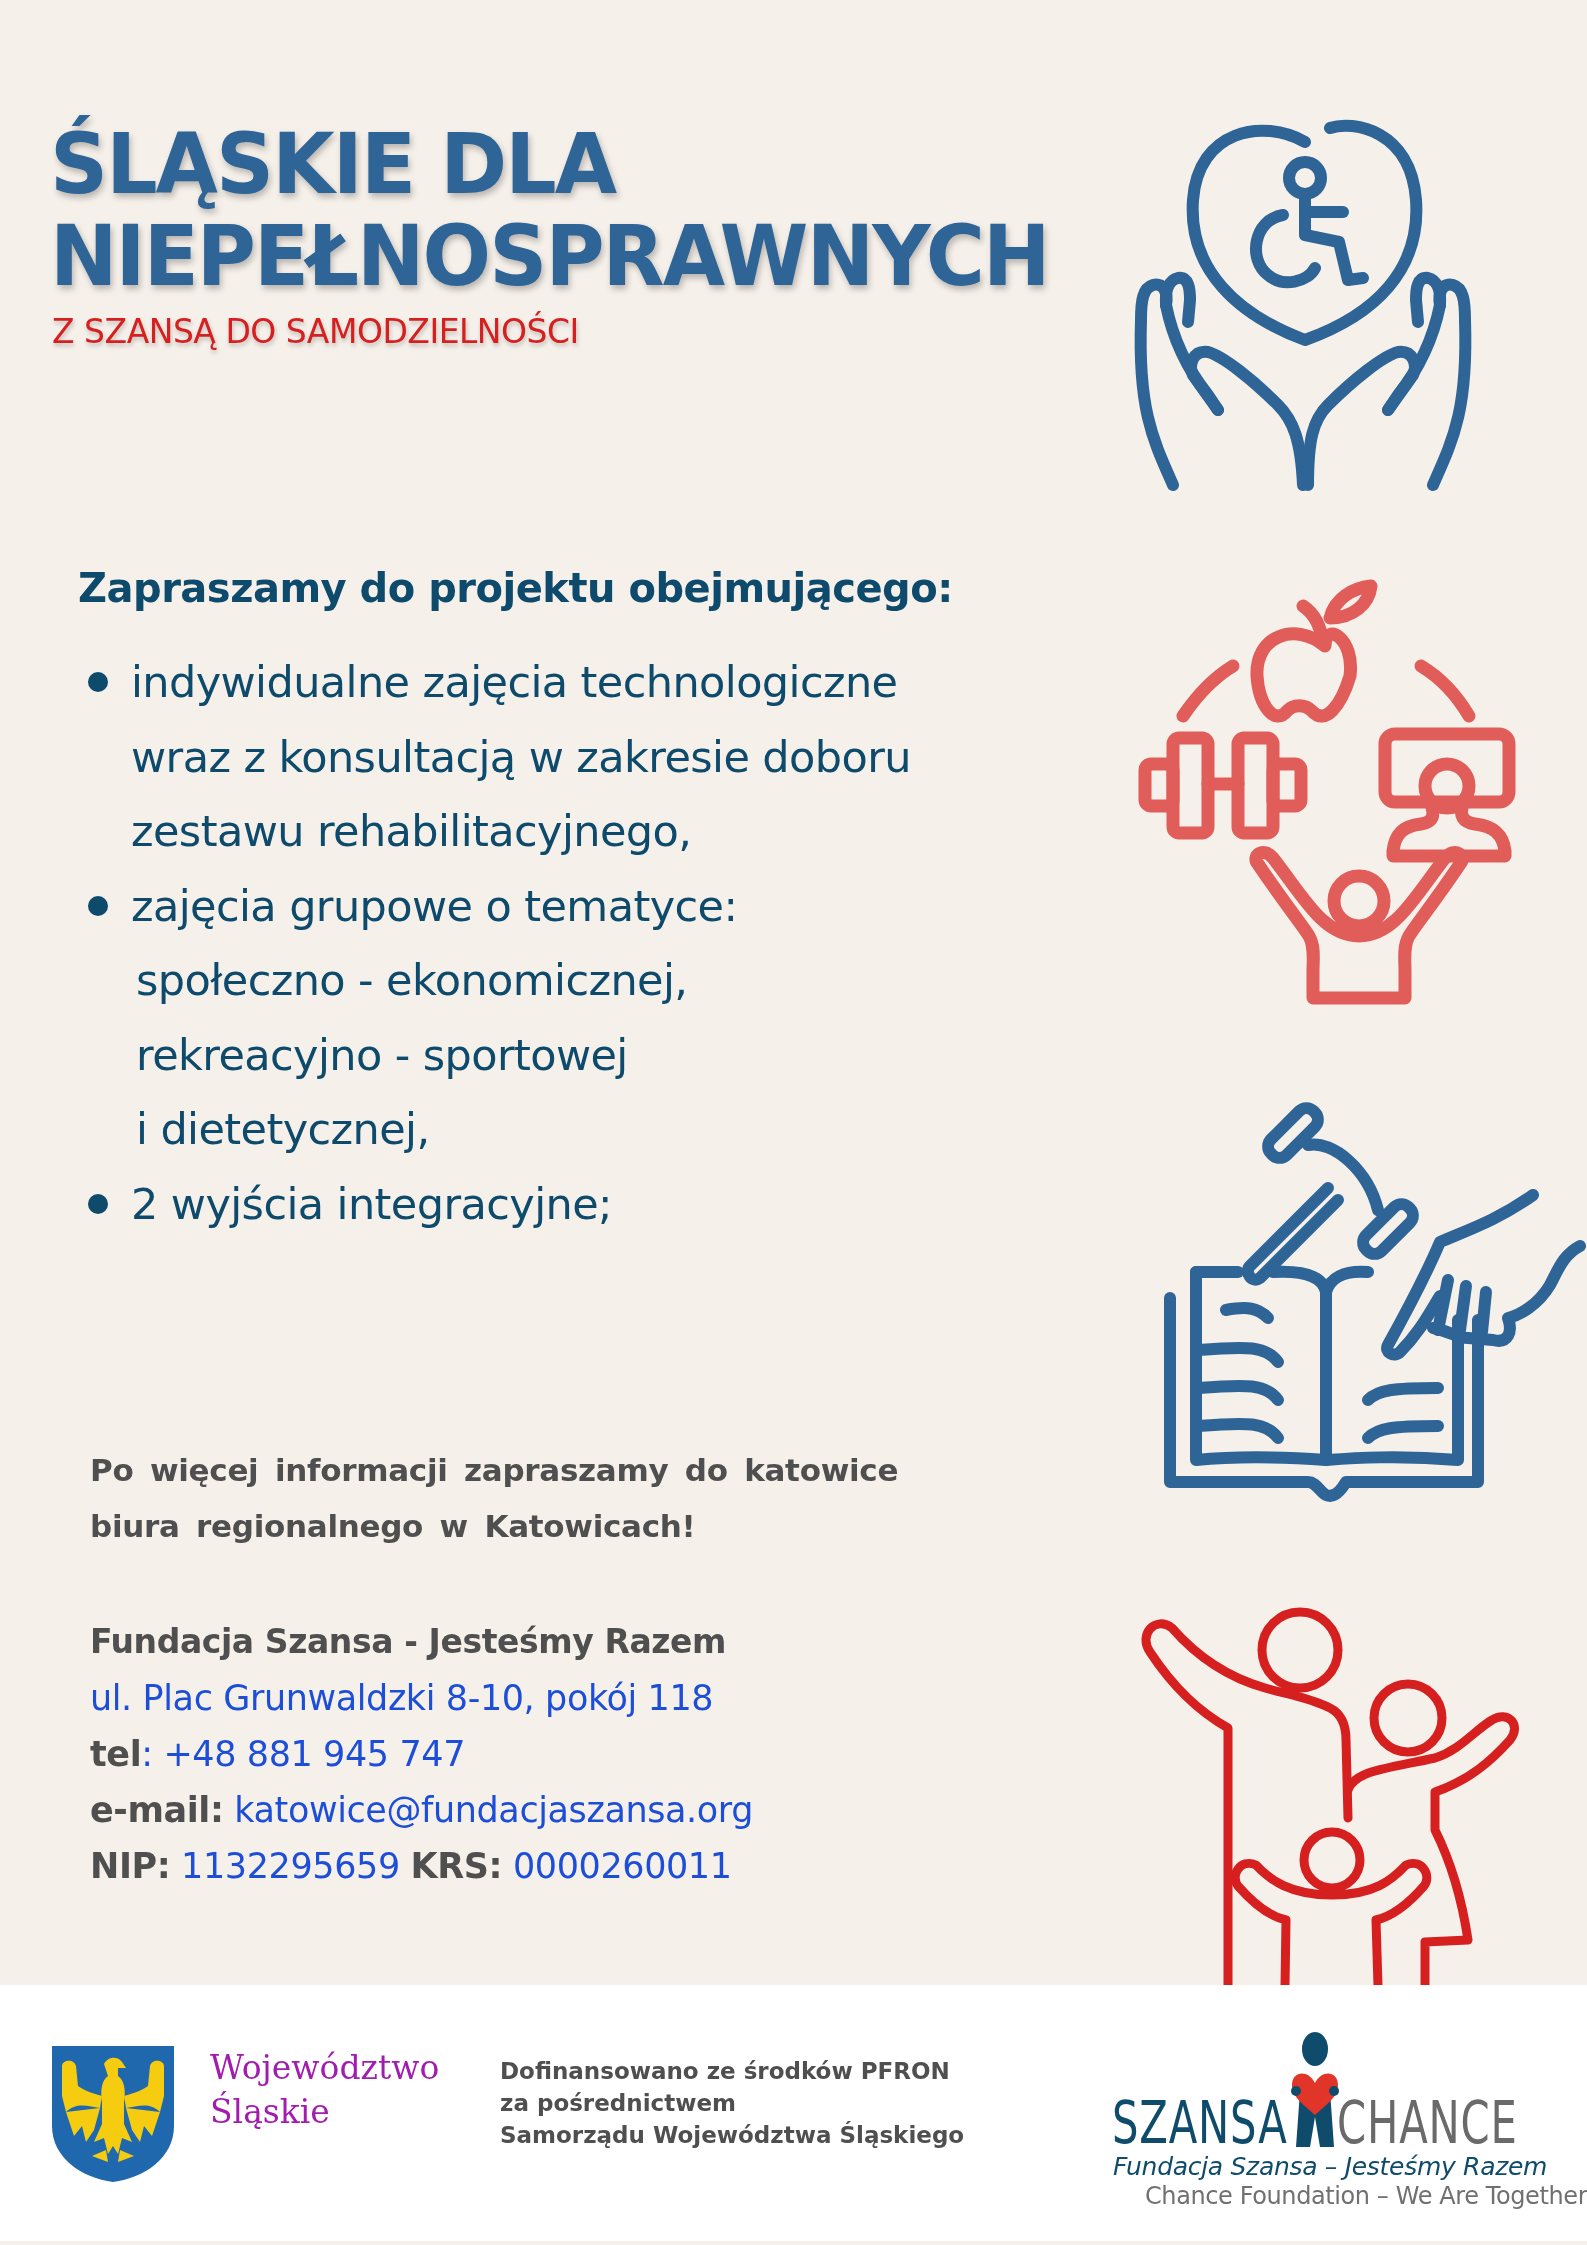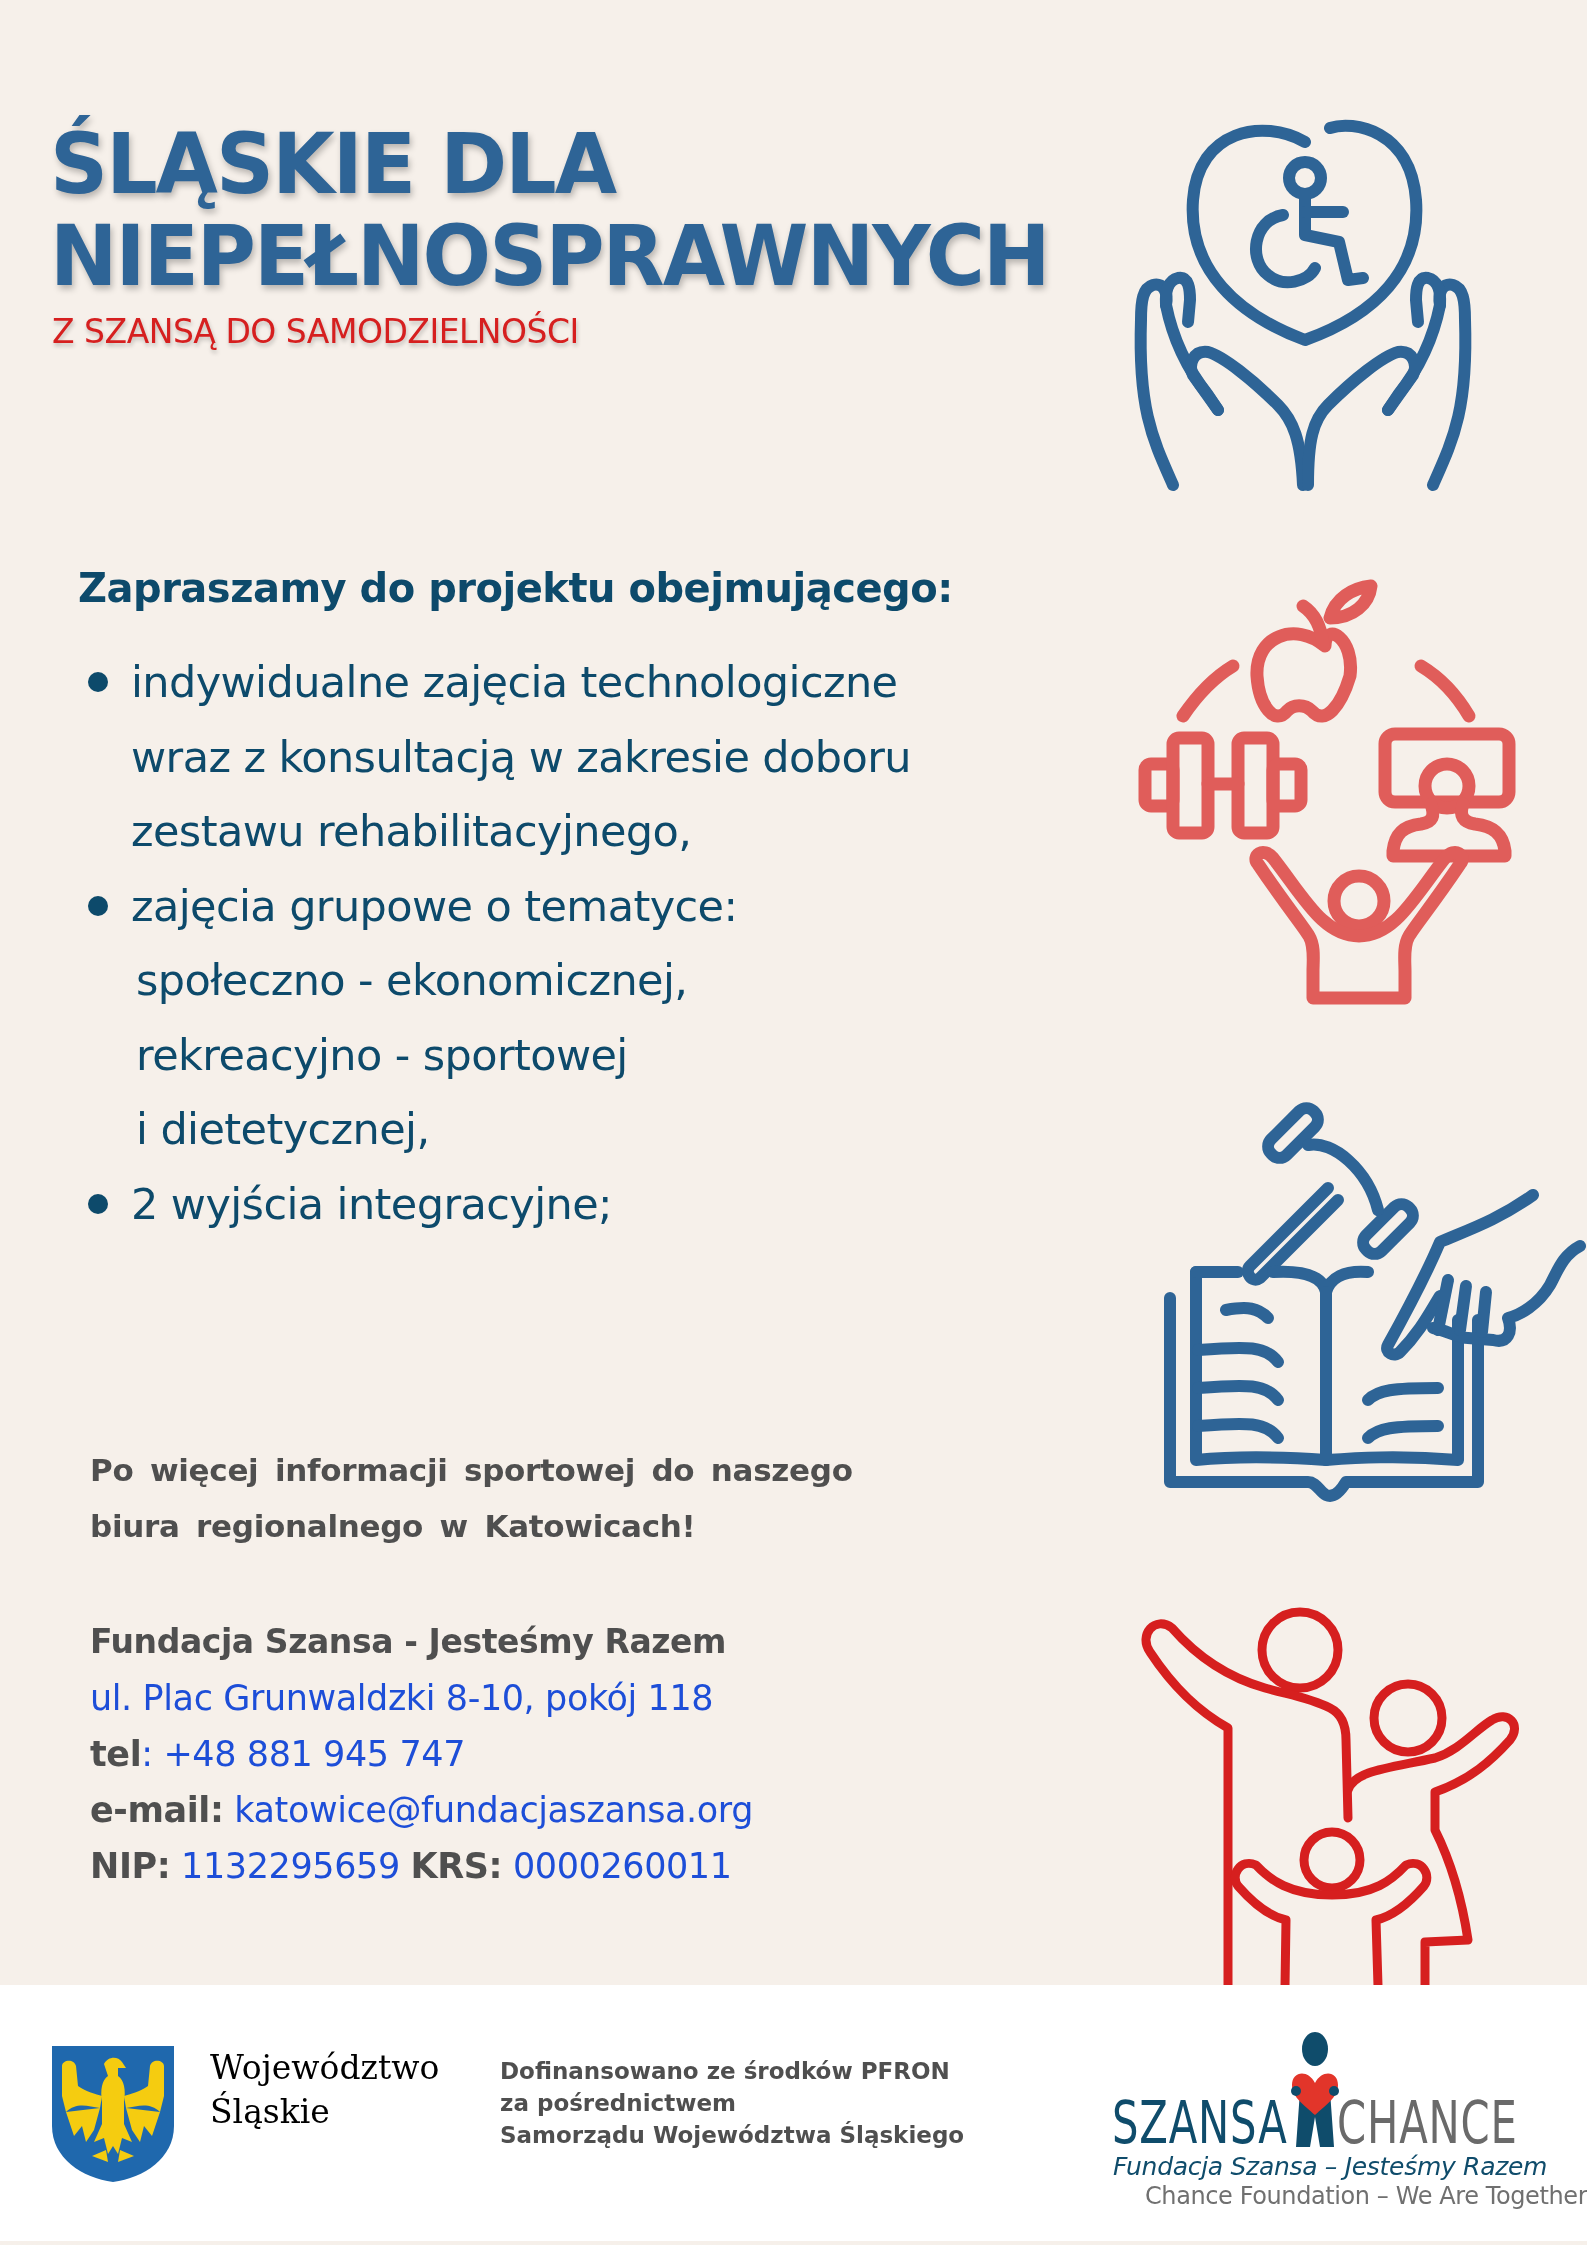--- a/index.html
+++ b/index.html
@@ -83,21 +83,21 @@
     
     .icon svg { display: block; overflow: visible; }
 
     
     .footer {
       left: 0; top: 1985px; width: 1587px; height: 256px;
       background: #ffffff;
     }
     .woj-text {
       left: 210px; top: 2046px;
-      color: #000000;
+      color: #a21caf;
       font-family: "DejaVu Serif", serif;
       font-size: 33px;
       line-height: 44px;
     }
     .funding {
       left: 500px; top: 2055px; width: 510px;
       text-align: left;
       color: #4f4f4f;
       font-weight: bold;
       font-size: 23px;
@@ -230,21 +230,21 @@
 
     <path d="M365 95 C330 120 300 130 272 142 C260 170 245 200 220 245 C216 252 226 258 232 252 C252 232 262 212 272 196"></path>
     <path d="M412 146 C395 155 390 170 382 185 C370 205 352 215 340 218 C345 232 340 244 325 240 L300 238 C290 238 278 230 265 228"></path>
     <path d="M280 180 L270 230"></path>
     <path d="M298 186 L292 230"></path>
     <path d="M318 192 L314 232"></path>
   </svg>
 </div>
 
 <div class="abs more-info">
-  <div>Po więcej informacji sportowej do naszego</div>
+  <div>Po więcej informacji zapraszamy do katowice</div>
   <div>biura regionalnego w Katowicach!</div>
 </div>
 
 <div class="abs contact">
   <div class="b" style="font-size:33px;">Fundacja Szansa - Jesteśmy Razem</div>
   <div class="light">ul. Plac Grunwaldzki 8-10, pokój 118</div>
   <div>
     <span class="b">tel</span><span class="light">: +48 881 945 747</span>
   </div>
   <div>

